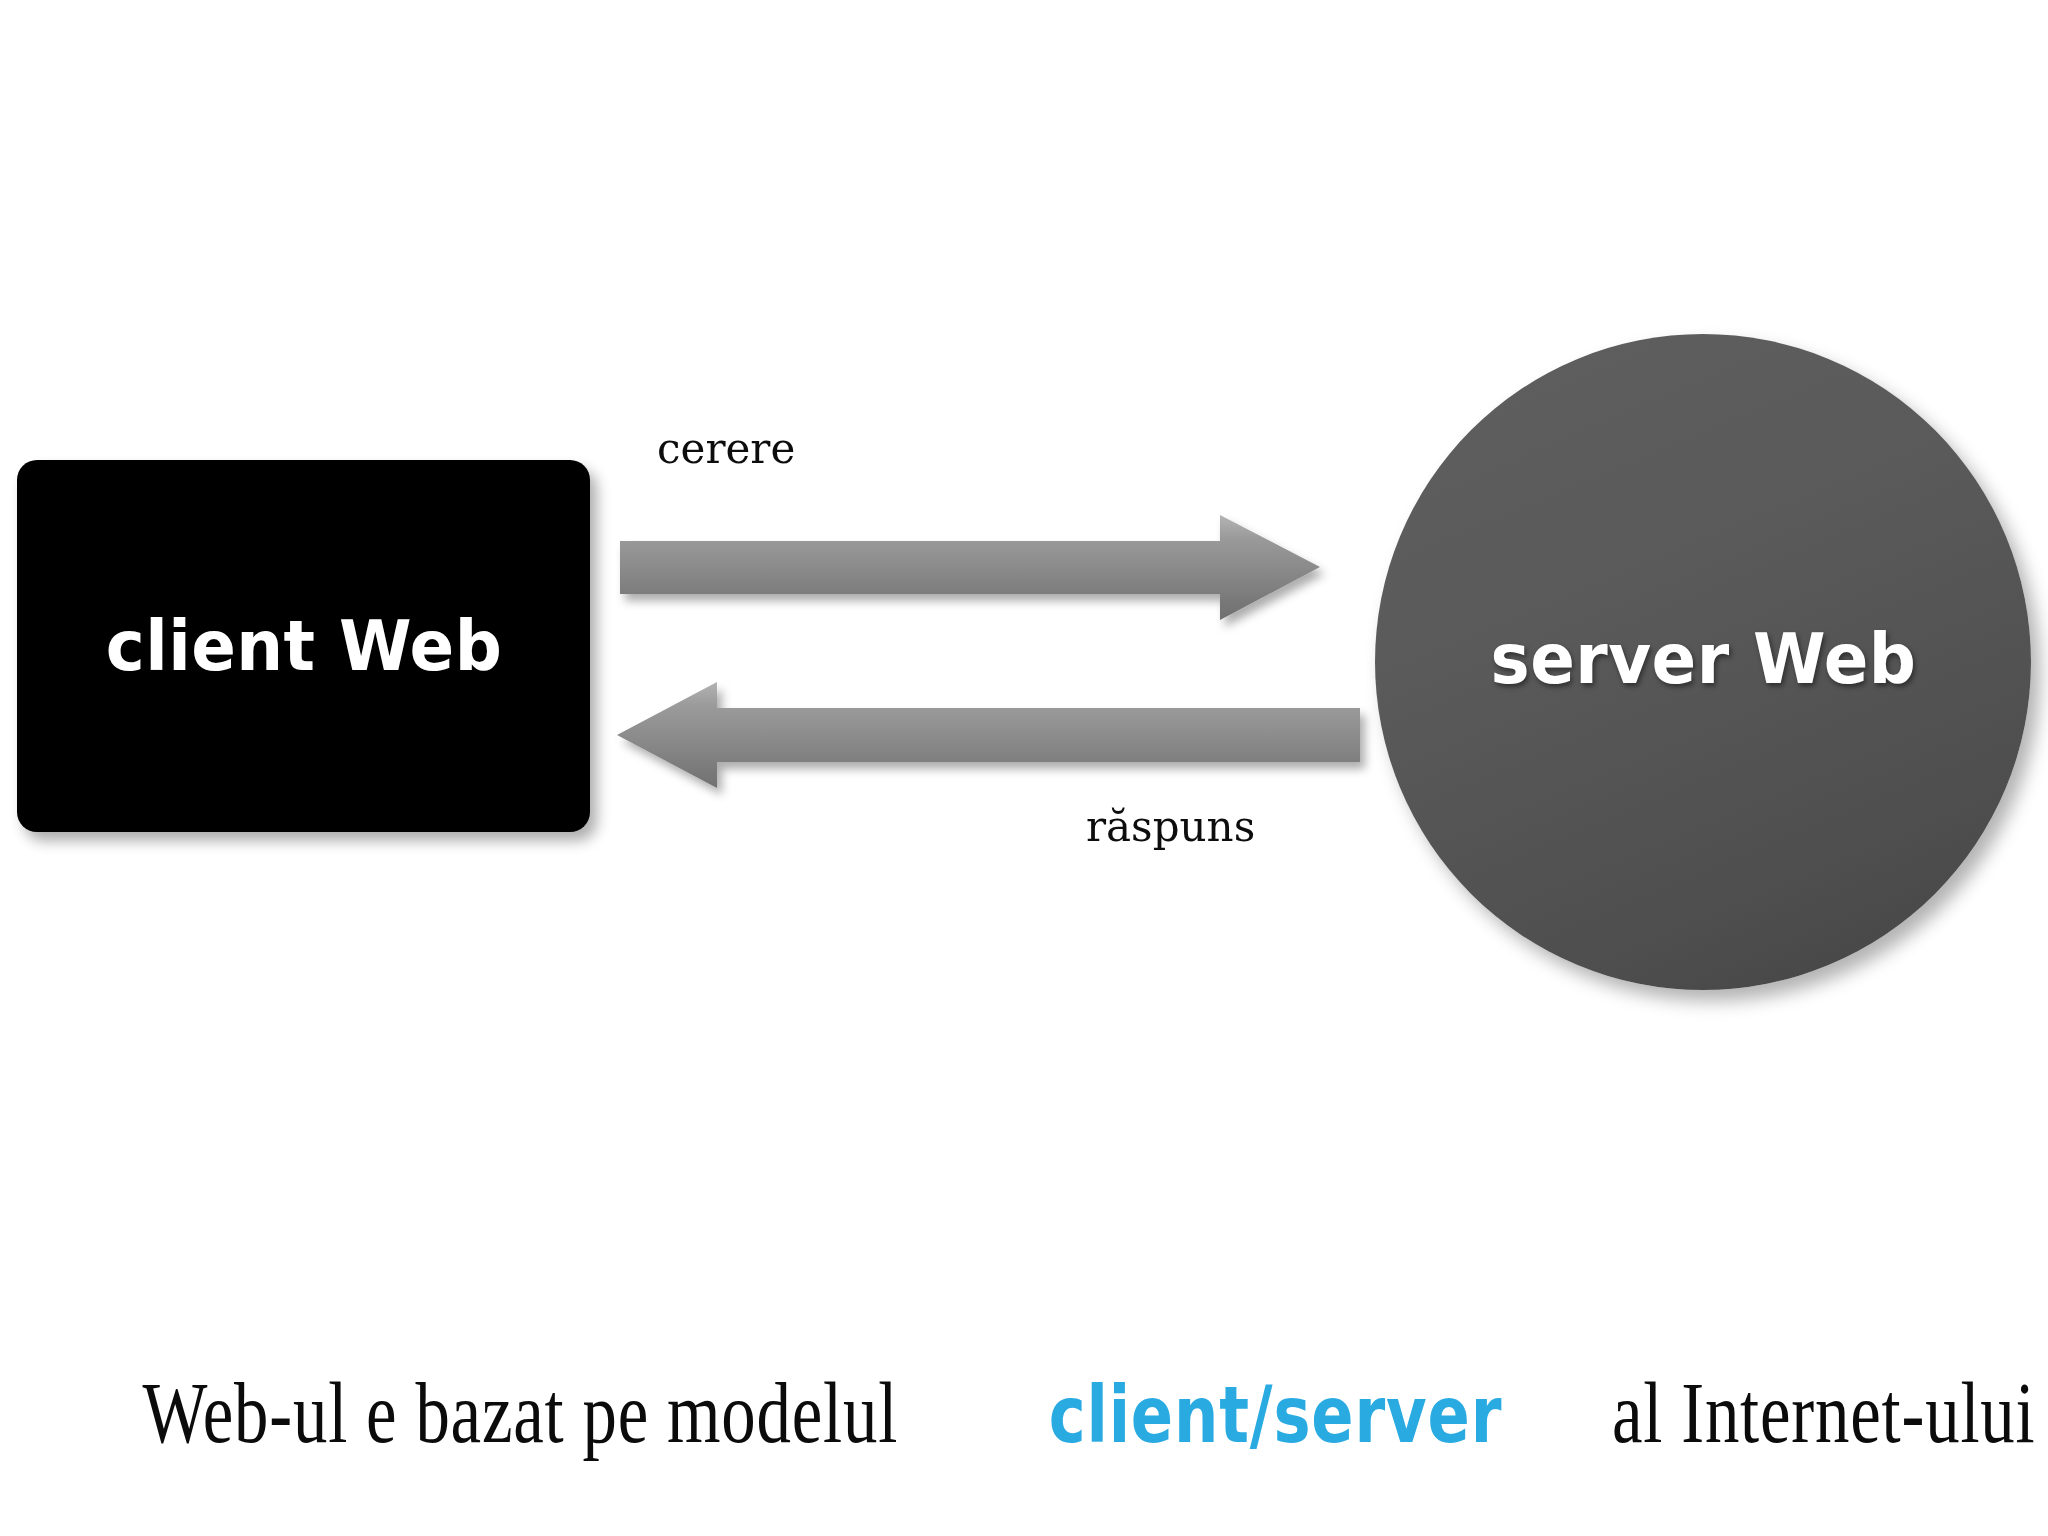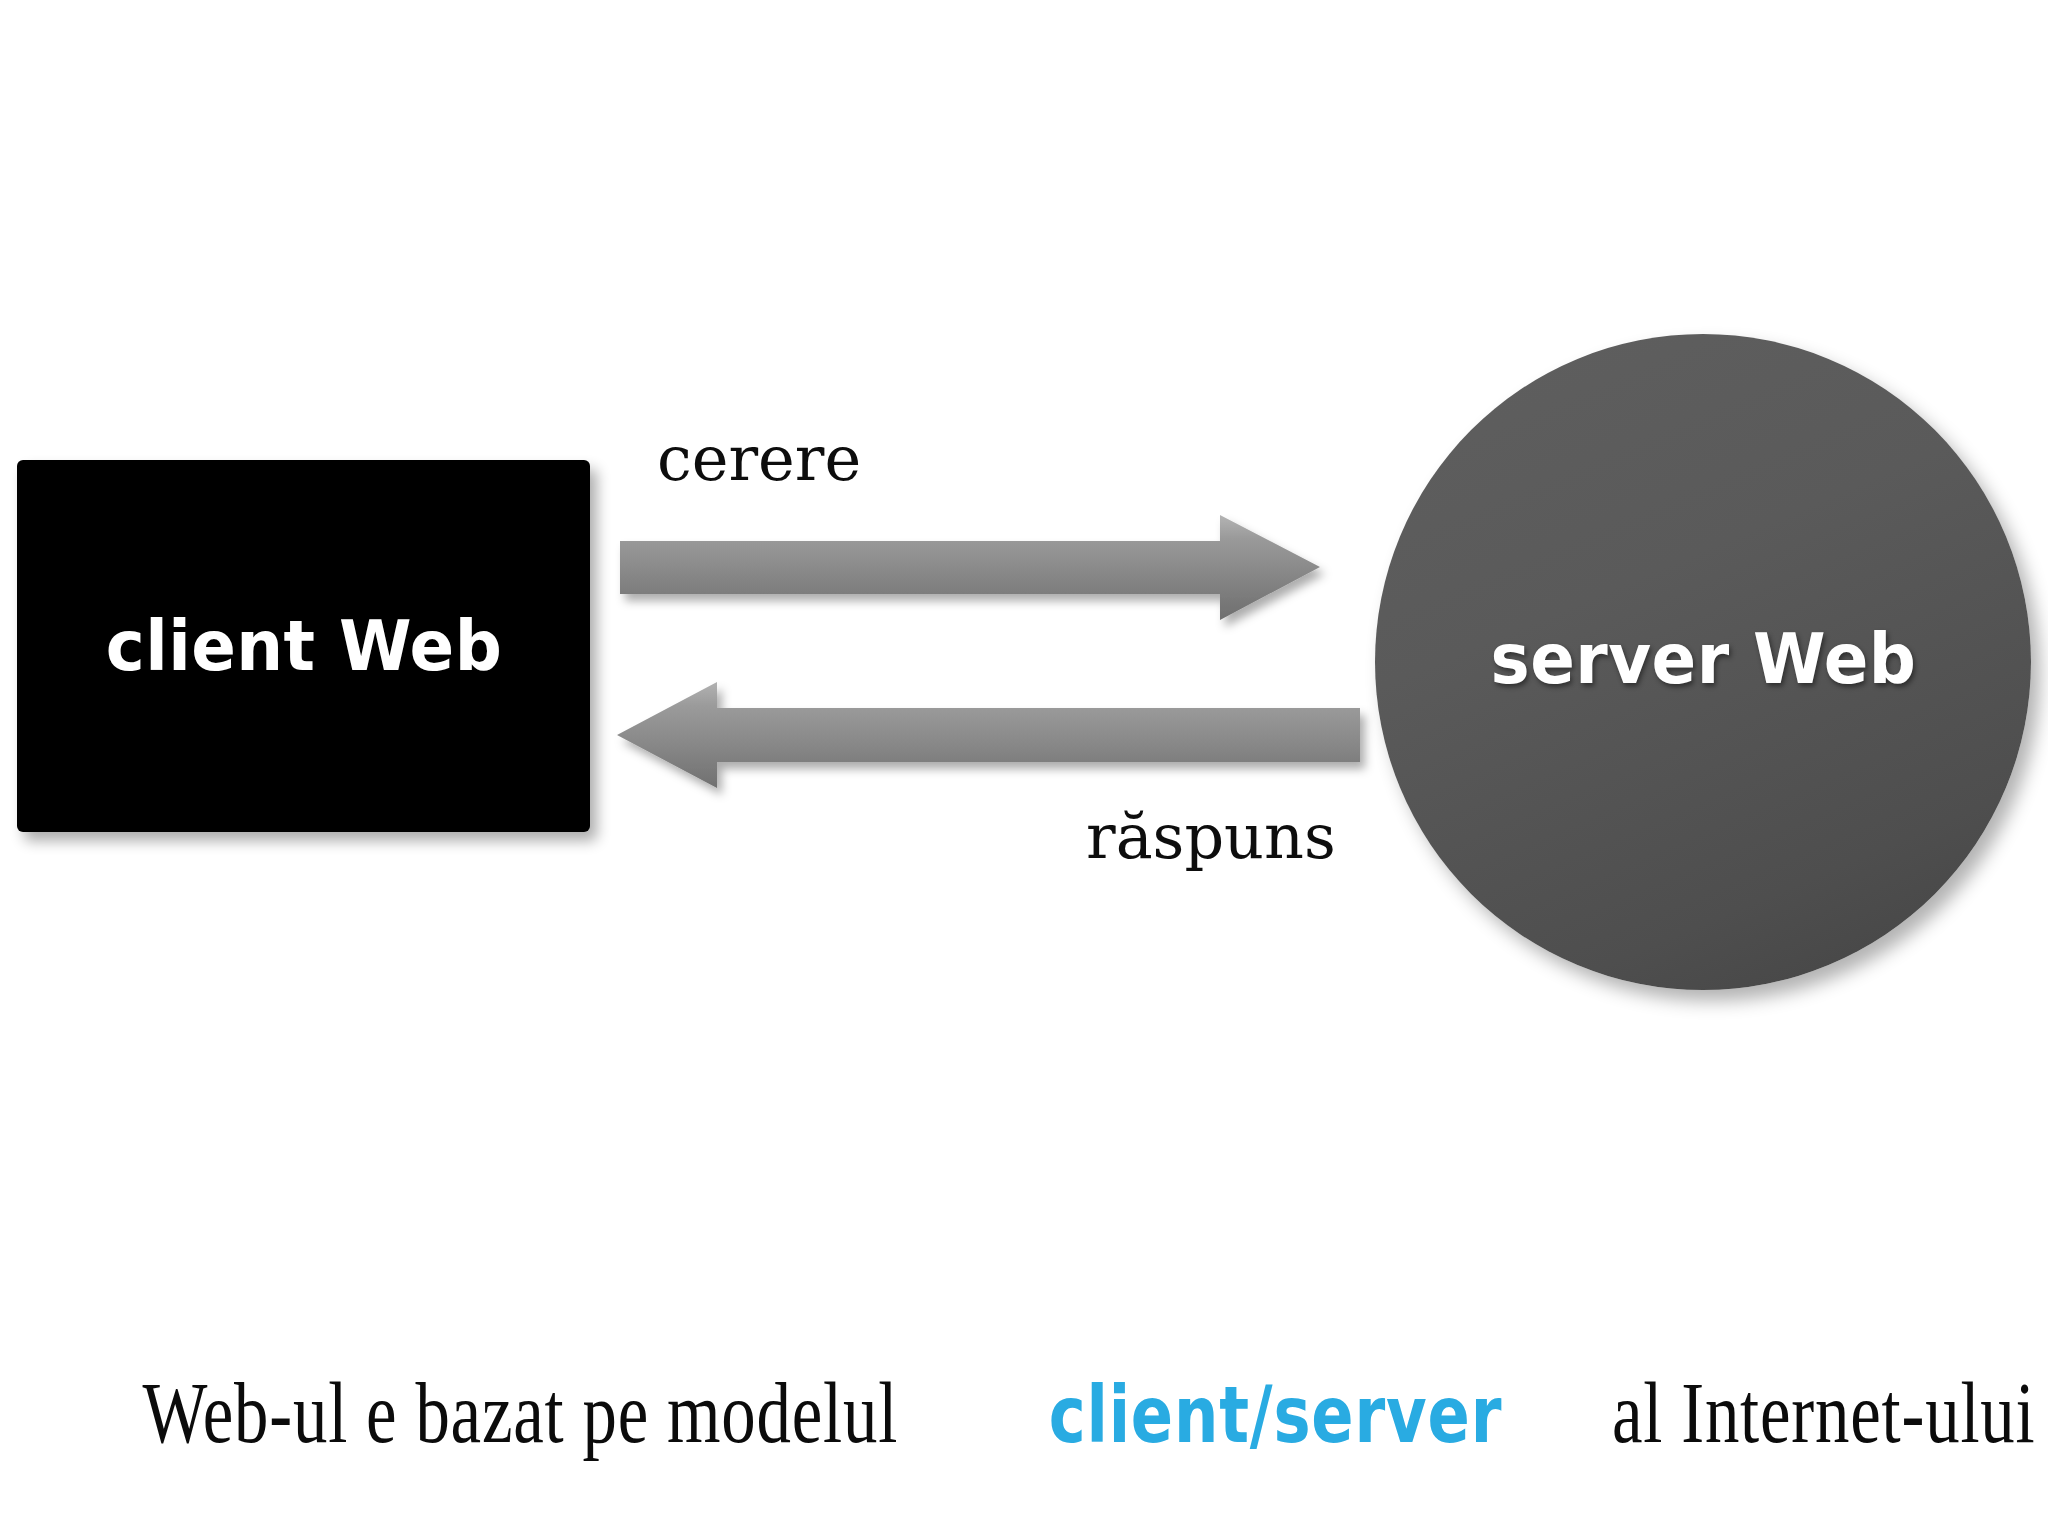--- a/index.html
+++ b/index.html
@@ -24,21 +24,21 @@
   }
 
   
   #client-node {
     position: absolute;
     left: 17px;
     top: 460px;
     width: 573px;
     height: 372px;
     background: #000000;
-    border-radius: 6px;
+    border-radius: 20px;
     box-shadow: 7px 9px 14px rgba(0,0,0,0.32);
     display: flex;
     align-items: center;
     justify-content: center;
   }
   #client-node .node-label {
     color: #ffffff;
     font-family: "DejaVu Sans", "Liberation Sans", sans-serif;
     font-weight: bold;
     font-size: 70px;
@@ -91,21 +91,21 @@
     top: 680px;
     width: 755px;
     height: 125px;
   }
 
   
   .arrow-label {
     position: absolute;
     color: #0d0d0d;
     font-family: "DejaVu Serif", "Liberation Serif", serif;
-    font-size: 62px;
+    font-size: 42px;
     line-height: 1;
     white-space: nowrap;
   }
   #label-cerere {
     left: 657px;
     top: 428px;
   }
   #label-raspuns {
     left: 1086px;
     top: 806px;

